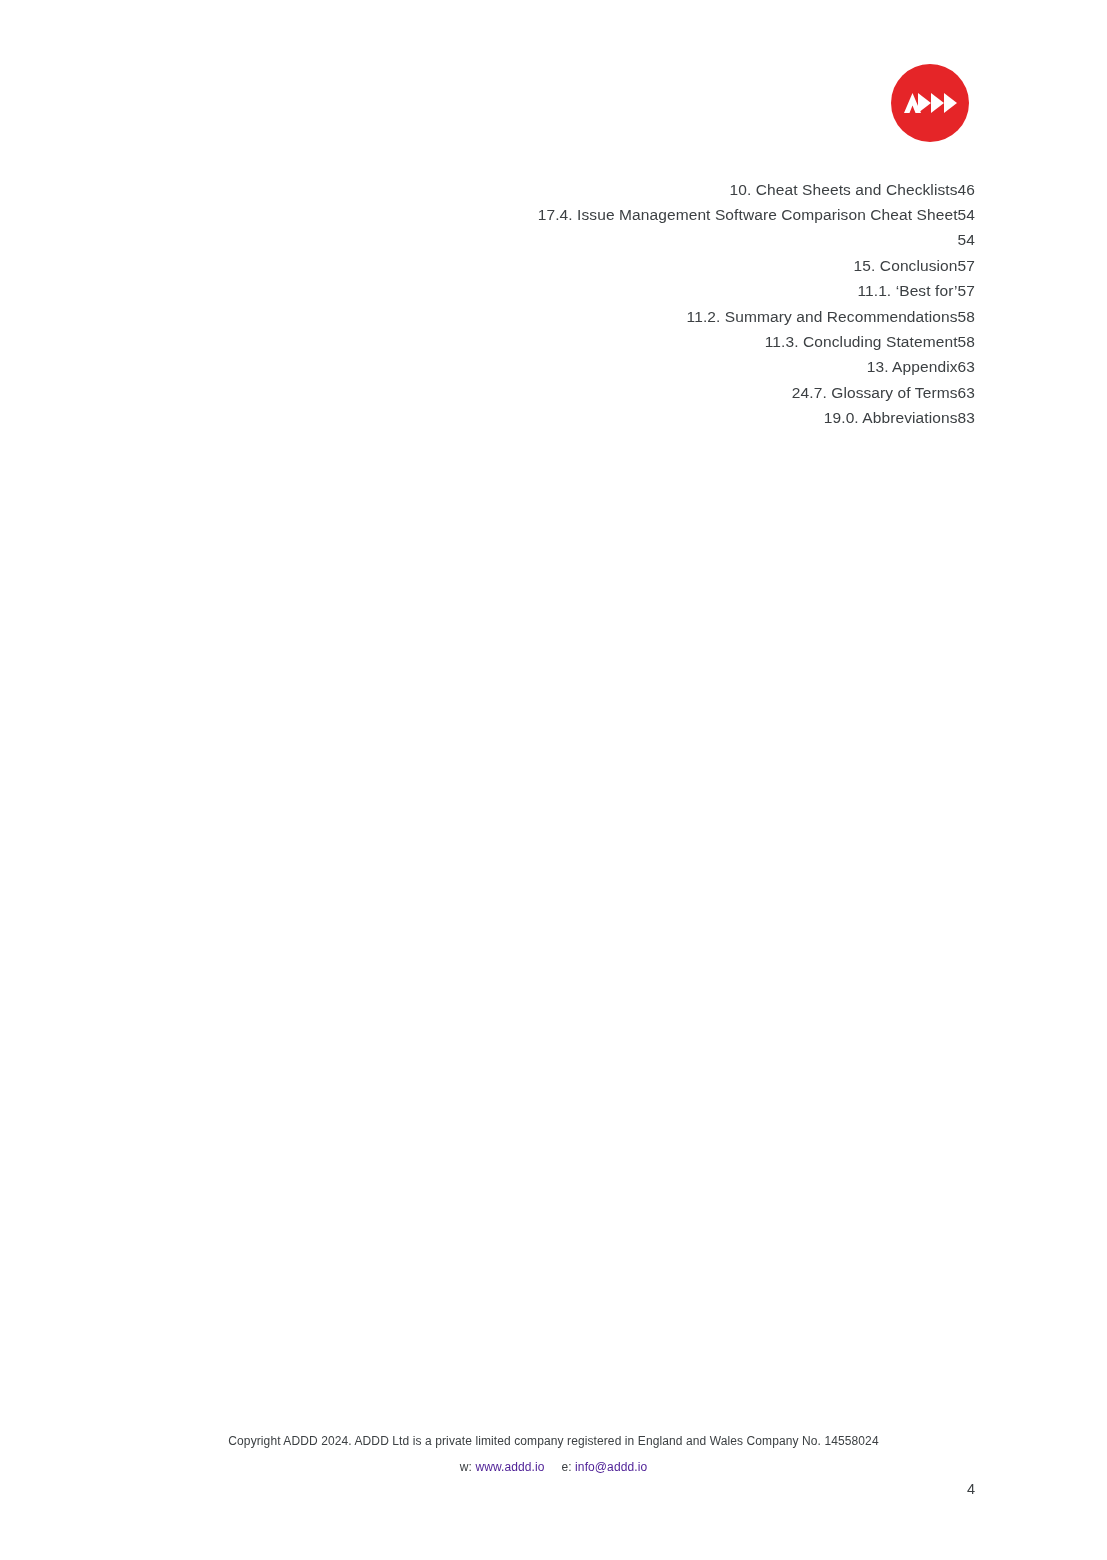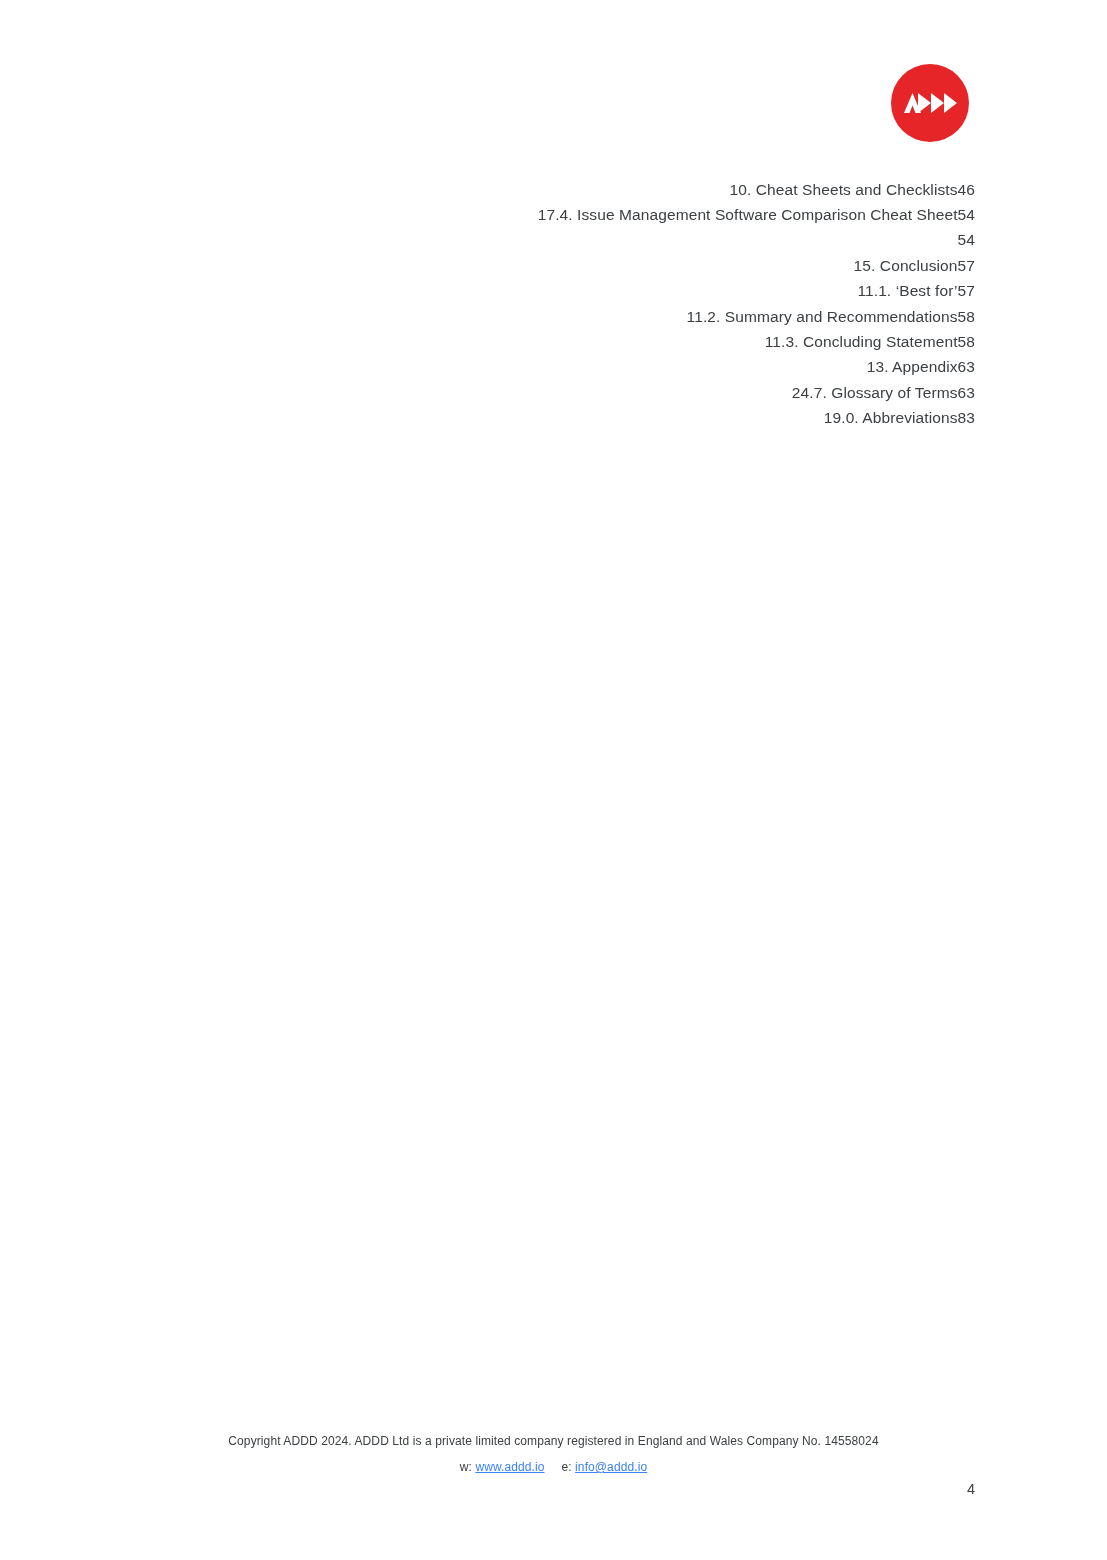--- a/index.html
+++ b/index.html
@@ -48,22 +48,21 @@
     position: absolute;
     left: 0;
     width: 1107px;
     top: 1428px;
     text-align: center;
     font-size: 12px;
     line-height: 26px;
     letter-spacing: 0.1px;
   }
   .footer a {
-    color: #3b82f6;
-    text-decoration: underline;
+    color: #4c1d95;
     cursor: pointer;
   }
   .footer .links-line { margin-top: 0px; }
   .footer .link-sep { display: inline-block; width: 10px; }
   .page-number {
     position: absolute;
     right: 132px;
     top: 1481px;
     font-size: 14.5px;
   }

